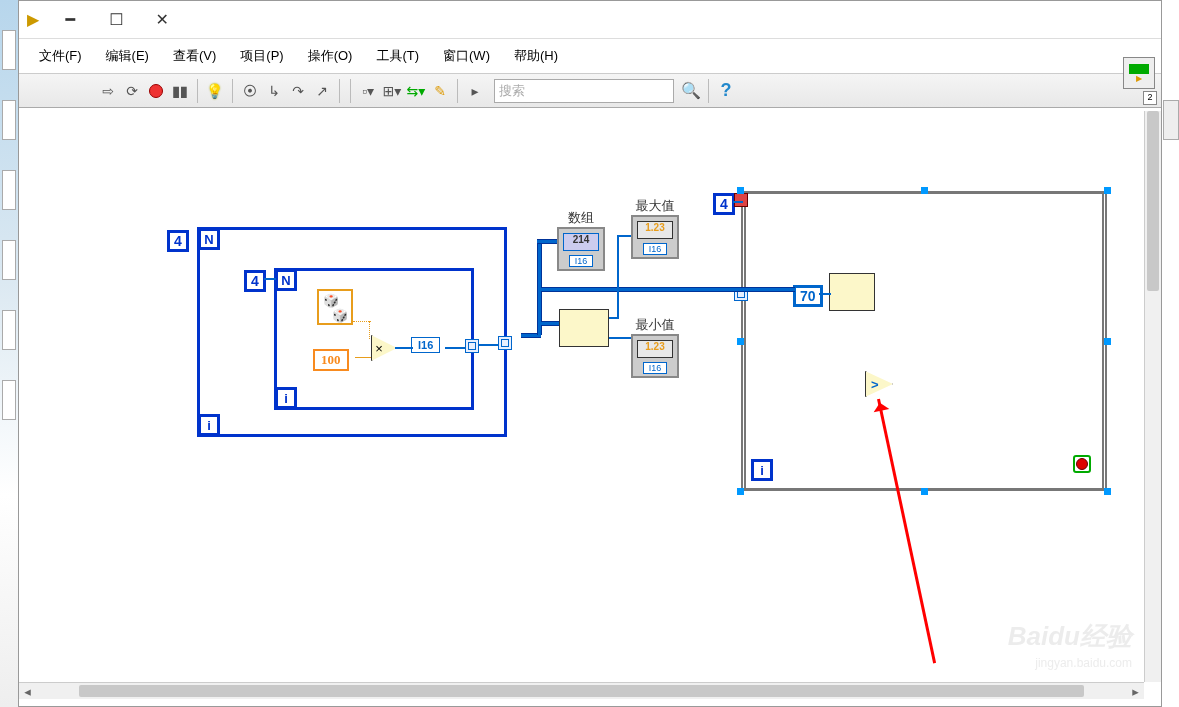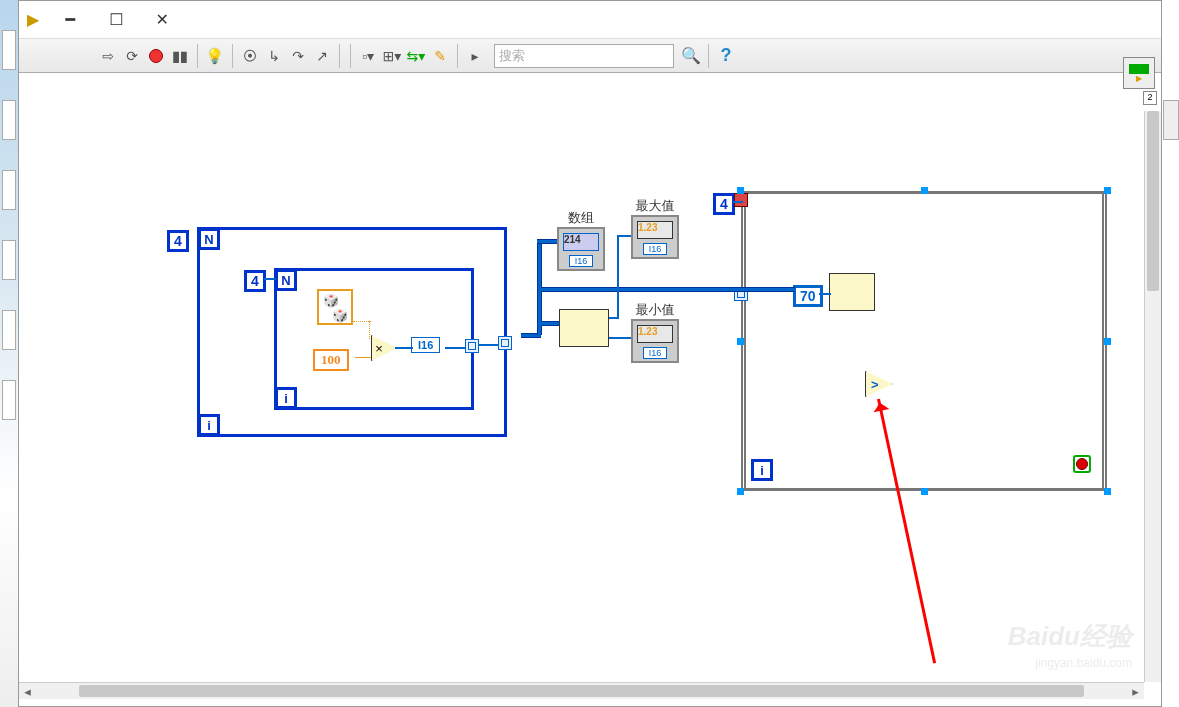--- a/index.html
+++ b/index.html
@@ -50,21 +50,21 @@
   .dice::before{content:"🎲";position:absolute;left:4px;top:2px;font-size:13px;}
   .dice::after{content:"🎲";position:absolute;right:2px;bottom:0;font-size:13px;}
   .mult {position:absolute;width:26px;height:26px;background:#fcf7c9;border:1px solid #333;clip-path:polygon(0 0,100% 50%,0 100%);display:flex;align-items:center;justify-content:center;padding-right:10px;}
   .const100{position:absolute;border:2px solid #f88b1f;background:#fff;color:#f88b1f;font-weight:bold;padding:1px 6px;}
   .i16 {position:absolute;border:1px solid #06c;background:#fff;color:#06c;font-size:11px;padding:1px 6px;font-weight:bold;}
   .tunnel{position:absolute;width:14px;height:14px;border:1px solid #06c;background:#e8f0ff;}
   .tunnel.sq::after{content:"";position:absolute;inset:2px;border:1px solid #06c;}
   .indicator{position:absolute;width:48px;height:44px;}
   .indicator .lbl{position:absolute;top:-18px;left:0;right:0;text-align:center;font-size:13px;color:#333;}
   .indicator .box{position:absolute;inset:0;border:2px solid #888;background:#ccc;}
-  .indicator .inner{position:absolute;top:4px;left:4px;right:4px;height:18px;background:#e8e8e8;border:1px solid #333;font-size:10px;color:#e89d1c;font-weight:bold;}
+  .indicator .inner{position:absolute;top:4px;left:4px;right:4px;height:18px;background:#e8e8e8;border:1px solid #333;font-size:10px;text-align:center;color:#e89d1c;font-weight:bold;}
   .indicator .ftr{position:absolute;bottom:2px;left:10px;right:10px;height:12px;border:1px solid #06c;background:#fff;color:#06c;font-size:9px;text-align:center;}
   .wire{position:absolute;background:#06c;}
   .wire.h{height:2px;} .wire.v{width:2px;}
   .wire.thick{height:5px;border-top:1px solid #039;border-bottom:1px solid #039;background:#06c;}
   .wire.thickv{width:5px;border-left:1px solid #039;border-right:1px solid #039;background:#06c;}
   .stopbtn{position:absolute;width:18px;height:18px;border:2px solid #0a0;border-radius:3px;background:#fff;display:flex;align-items:center;justify-content:center;}
   .stopbtn::after{content:"";width:10px;height:10px;border-radius:50%;background:#d00;border:1px solid #600;}
   .gt{position:absolute;width:28px;height:26px;background:#fcf7c9;border:1px solid #333;clip-path:polygon(0 0,100% 50%,0 100%);display:flex;align-items:center;padding-left:5px;font-weight:bold;color:#06c;}
   .arrow-ann{position:absolute;width:3px;background:red;transform-origin:top;}
   .arrow-ann::before{content:"";position:absolute;top:-4px;left:-6px;border:8px solid transparent;border-bottom-color:red;}
@@ -85,20 +85,30 @@
 
 <div class="main-window">
 
   <div class="titlebar">
     <span class="logo">▶</span>
     <div class="winbtn">━</div>
     <div class="winbtn">☐</div>
     <div class="winbtn close">✕</div>
   </div>
 
+  <div class="menubar">
+    <div>文件(F)</div>
+    <div>编辑(E)</div>
+    <div>查看(V)</div>
+    <div>项目(P)</div>
+    <div>操作(O)</div>
+    <div>工具(T)</div>
+    <div>窗口(W)</div>
+    <div>帮助(H)</div>
+  </div>
 
   <div class="toolbar">
     <div style="width:70px"></div>
     <div class="tb-btn">⇨</div>
     <div class="tb-btn">⟳</div>
     <div class="tb-btn">
         <div class="stop-icon"></div>
       </div>
     <div class="tb-btn" style="font-weight:bold;">▮▮</div>
     <div class="tb-sep"></div>
@@ -181,21 +191,21 @@
     <div class="wire h" style="left:590px;top:226px;width:22px;"></div>
 
     <div class="indicator" style="left:612px;top:104px;">
       <div class="lbl">最大值</div>
       <div class="box">
           <div class="inner">1.23</div>
           <div class="ftr">I16</div>
         </div>
     </div>
 
-    <div class="indicator" style="left:612px;top:208px;">
+    <div class="indicator" style="left:612px;top:223px;">
       <div class="lbl">最小值</div>
       <div class="box">
           <div class="inner">1.23</div>
           <div class="ftr">I16</div>
         </div>
     </div>
 
     <div class="const4" style="left:694px;top:82px;">4</div>
     <div class="whileloop" style="left:722px;top:80px;width:366px;height:300px;">
       <div class="bdr"></div>

